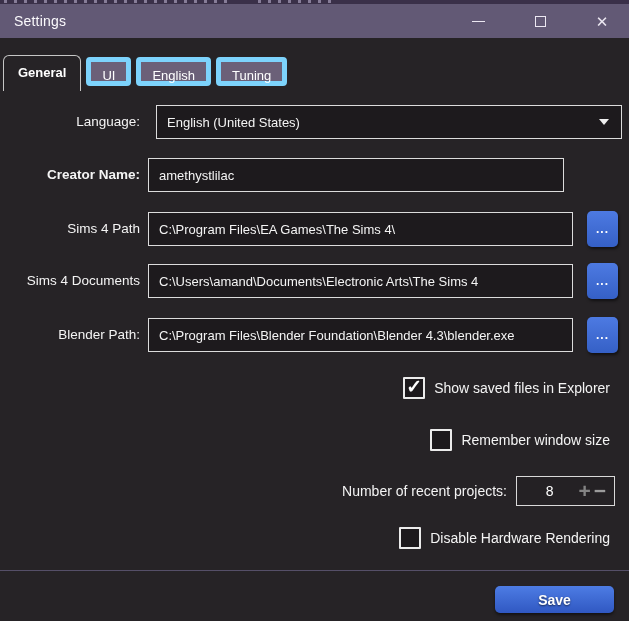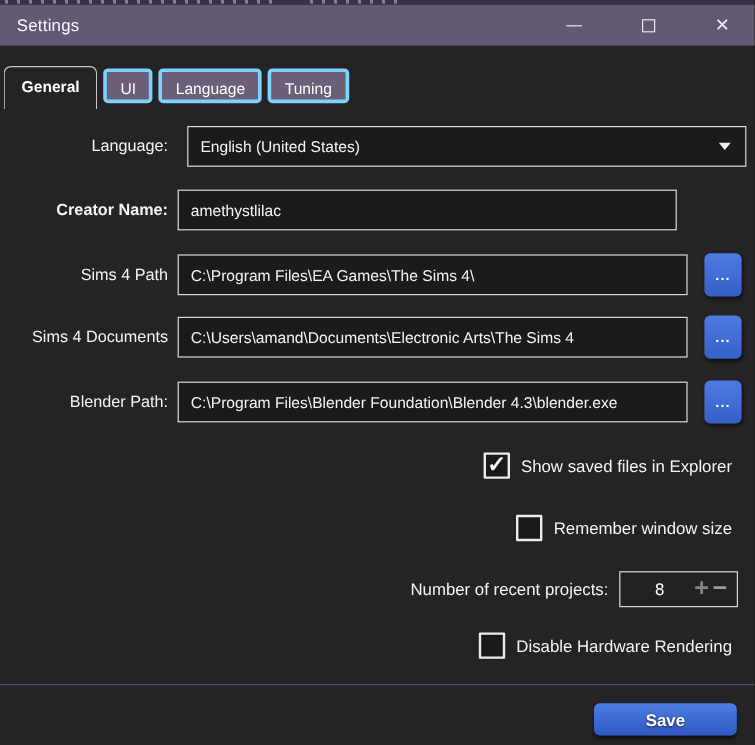--- a/index.html
+++ b/index.html
@@ -31,21 +31,21 @@
   
   .tabs { position:absolute; left:3px; top:55px; height:36px; display:flex; align-items:flex-start; }
   .tab { color:#fff; font-size:13px; cursor:default; white-space:nowrap; }
   .tab.active {
     height:36px; line-height:34px; padding:0 14px; font-weight:bold;
     background:#262326; border:1px solid #c6c6c6; border-bottom:none;
     border-radius:6px 6px 0 0;
   }
   .tab.inactive {
     margin-top:2px; margin-left:5px; height:29px; line-height:27px; padding:0 11px;
-    background:#6b6078; border:3px solid #7dd3fc; border-radius:4px;
+    background:#6b6078; border:5px solid #7dd3fc; border-radius:4px;
   }
 
   
   .field-label { position:absolute; left:0; width:140px; text-align:right;
     font-size:13.5px; color:#f4f4f4; }
   .lh34 { height:34px; line-height:34px; }
 
   
   .text-input, .dropdown {
     position:absolute; height:34px; background:#1d1a1d; border:1px solid #dcdcdc;
@@ -111,21 +111,21 @@
       </div>
       <div class="ctrl">
         <span class="close-glyph">✕</span>
       </div>
     </div>
   </div>
 
   <div class="tabs">
     <div class="tab active">General</div>
     <div class="tab inactive">UI</div>
-    <div class="tab inactive">Language</div>
+    <div class="tab inactive">English</div>
     <div class="tab inactive">Tuning</div>
   </div>
 
   <div class="field-label lh34" style="top:105px;">Language:</div>
   <div class="dropdown" style="left:156px; top:105px; width:466px;">
     <span class="dd-value">English (United States)</span>
     <span class="dd-arrow"></span>
   </div>
 
   <div class="field-label lh34" style="top:158px;font-weight:bold;">Creator Name:</div>

